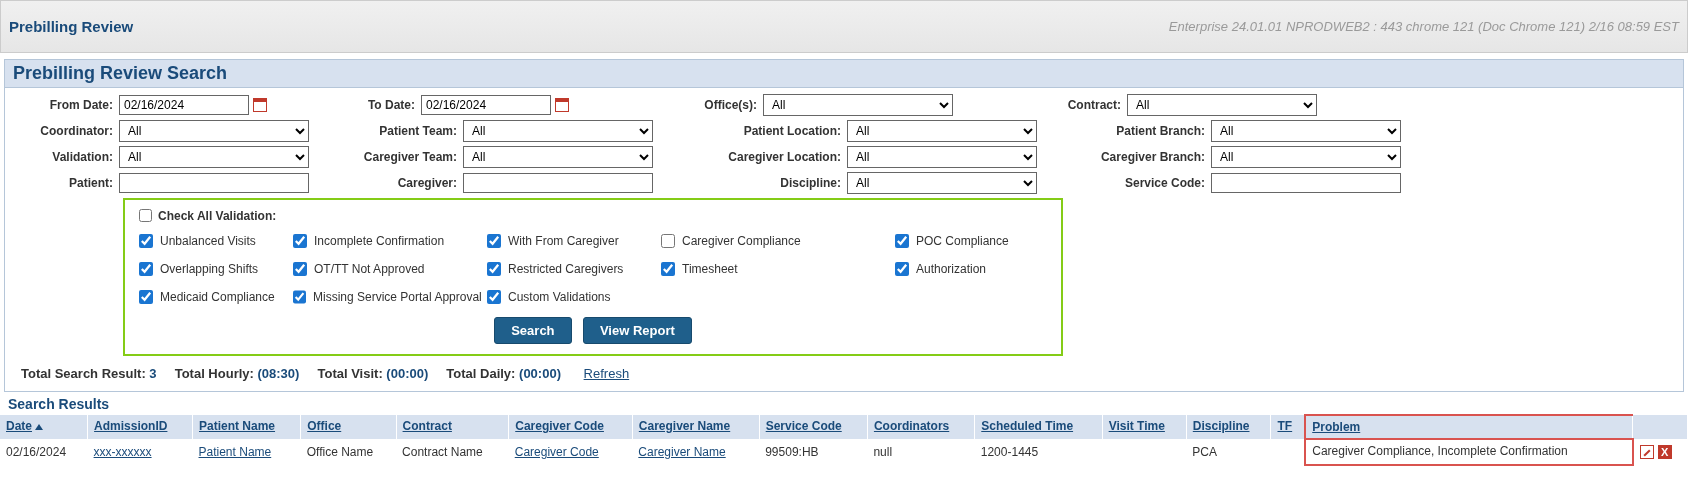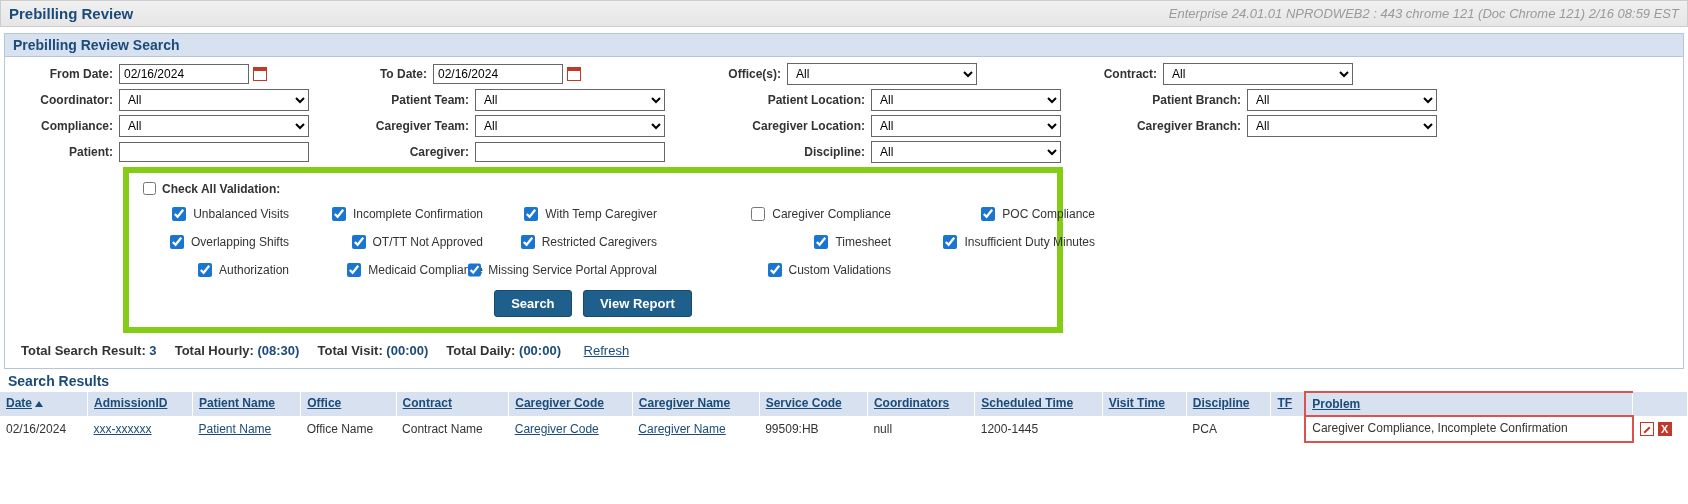--- a/index.html
+++ b/index.html
@@ -6,21 +6,21 @@
   body {
     margin: 0;
     font-family: Verdana, Arial, sans-serif;
     font-size: 12px;
     color: #333;
     background: #fff;
   }
   .titlebar {
     background: linear-gradient(#f0f0f0,#e6e6e6);
     border: 1px solid #ccc;
-    padding: 4px 8px;
+    padding: 17px 8px;
     display: flex;
     justify-content: space-between;
     align-items: center;
   }
   .titlebar .left {
     color: #1a4b7a;
     font-weight: bold;
     font-size: 15px;
   }
   .titlebar .right {
@@ -29,30 +29,30 @@
     font-size: 13px;
   }
   .panel {
     border: 1px solid #b5c6d9;
     margin: 6px 4px 0 4px;
   }
   .panel-head {
     background: #d7e1ef;
     color: #1a4b7a;
     font-weight: bold;
-    font-size: 14px;
+    font-size: 18px;
     padding: 3px 8px;
     border-bottom: 1px solid #b5c6d9;
   }
   .filters {
     padding: 6px 8px 4px 8px;
   }
   .filter-row {
     display: flex;
-    gap: 40px;
+    gap: 28px;
     margin-bottom: 4px;
   }
   .filter-cell {
     display: flex;
     align-items: center;
   }
   .filter-cell label {
     text-align: right;
     font-weight: bold;
     margin-right: 6px;
@@ -80,21 +80,21 @@
     border: 1px solid #c0392b;
     position: relative;
     cursor: pointer;
   }
   .cal-icon::before {
     content:"";
     position:absolute; top:0; left:0; right:0; height:3px;
     background:#c0392b;
   }
   .validation-box {
-    border: 6px solid #84cc16;
+    border: 2px solid #84cc16;
     margin: 4px 14px 4px 110px;
     padding: 6px 10px 10px 10px;
     width: 940px;
   }
   .checkall {
     display: flex;
     align-items: center;
     font-weight: bold;
     margin-bottom: 6px;
   }
@@ -104,21 +104,20 @@
     grid-template-columns: 150px 190px 170px 230px 200px;
     row-gap: 8px;
     column-gap: 4px;
     margin-bottom: 10px;
   }
   .chk {
     display: flex;
     align-items: center;
     gap: 4px;
     white-space: nowrap;
-    justify-content: flex-end;
   }
   .chk input[type=checkbox] {
     accent-color: #1a75d1;
     width: 14px; height: 14px;
   }
   .btn-row {
     text-align: center;
   }
   button.action {
     background: #1f5f8b;
@@ -256,21 +255,21 @@
         <select class="w190"><option>All</option></select>
       </div>
       <div class="filter-cell col4">
         <label>Patient Branch:</label>
         <select class="w190"><option>All</option></select>
       </div>
     </div>
 
     <div class="filter-row">
       <div class="filter-cell col1">
-        <label>Compliance:</label>
+        <label>Validation:</label>
         <select class="w190"><option>All</option></select>
       </div>
       <div class="filter-cell col2">
         <label>Caregiver Team:</label>
         <select class="w190"><option>All</option></select>
       </div>
       <div class="filter-cell col3">
         <label>Caregiver Location:</label>
         <select class="w190"><option>All</option></select>
       </div>
@@ -286,39 +285,43 @@
         <input type="text" class="w190" value="" style="">
       </div>
       <div class="filter-cell col2">
         <label>Caregiver:</label>
         <input type="text" class="w190" value="" style="">
       </div>
       <div class="filter-cell col3">
         <label>Discipline:</label>
         <select class="w190"><option>All</option></select>
       </div>
+      <div class="filter-cell col4">
+        <label>Service Code:</label>
+        <input type="text" class="w190" value="" style="">
+      </div>
     </div>
 
     <div class="validation-box">
       <div class="checkall">
         <input type="checkbox" style="">
         <span>Check All Validation:</span>
       </div>
       <div class="val-grid">
         <div class="chk">
             <input type="checkbox" checked="" style="">
             <span>Unbalanced Visits</span>
           </div>
         <div class="chk">
             <input type="checkbox" checked="" style="">
             <span>Incomplete Confirmation</span>
           </div>
         <div class="chk">
             <input type="checkbox" checked="" style="">
-            <span>With Temp Caregiver</span>
+            <span>With From Caregiver</span>
           </div>
         <div class="chk">
             <input type="checkbox" style="">
             <span>Caregiver Compliance</span>
           </div>
         <div class="chk">
             <input type="checkbox" checked="" style="">
             <span>POC Compliance</span>
           </div>
 
@@ -330,24 +333,20 @@
             <input type="checkbox" checked="" style="">
             <span>OT/TT Not Approved</span>
           </div>
         <div class="chk">
             <input type="checkbox" checked="" style="">
             <span>Restricted Caregivers</span>
           </div>
         <div class="chk">
             <input type="checkbox" checked="" style="">
             <span>Timesheet</span>
-          </div>
-        <div class="chk">
-            <input type="checkbox" checked="" style="">
-            <span>Insufficient Duty Minutes</span>
           </div>
 
         <div class="chk">
             <input type="checkbox" checked="" style="">
             <span>Authorization</span>
           </div>
         <div class="chk">
             <input type="checkbox" checked="" style="">
             <span>Medicaid Compliance</span>
           </div>

